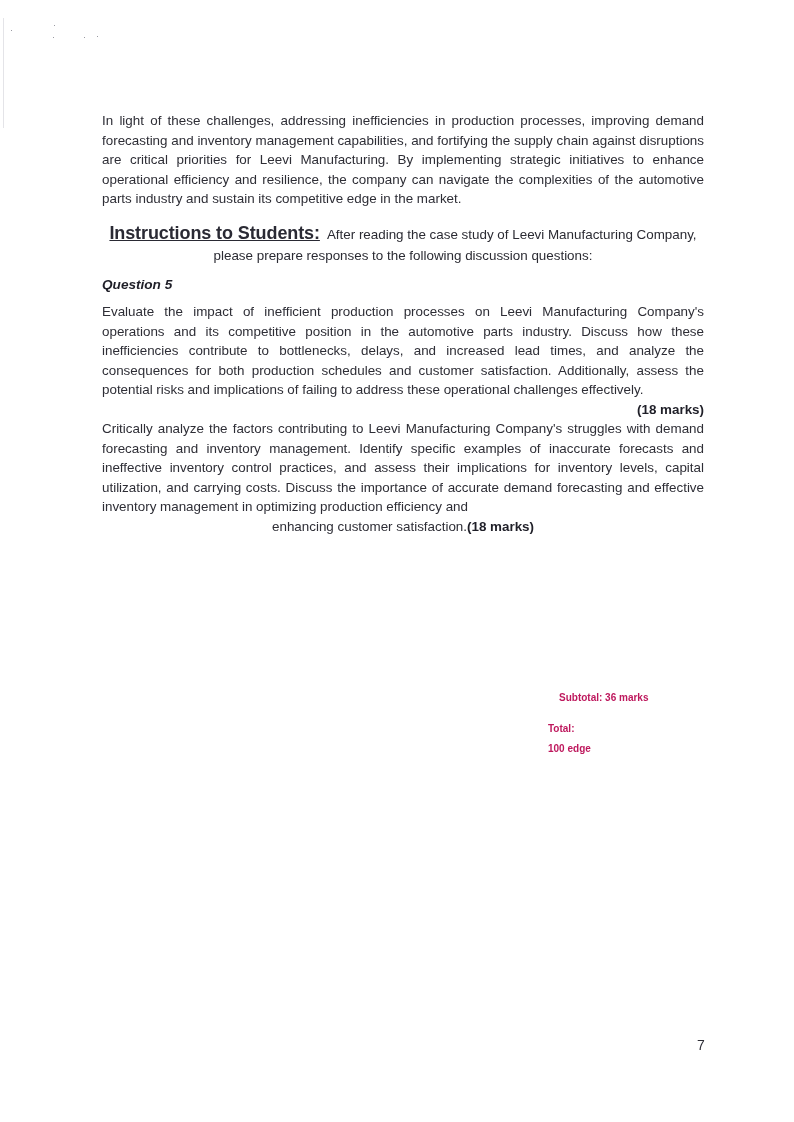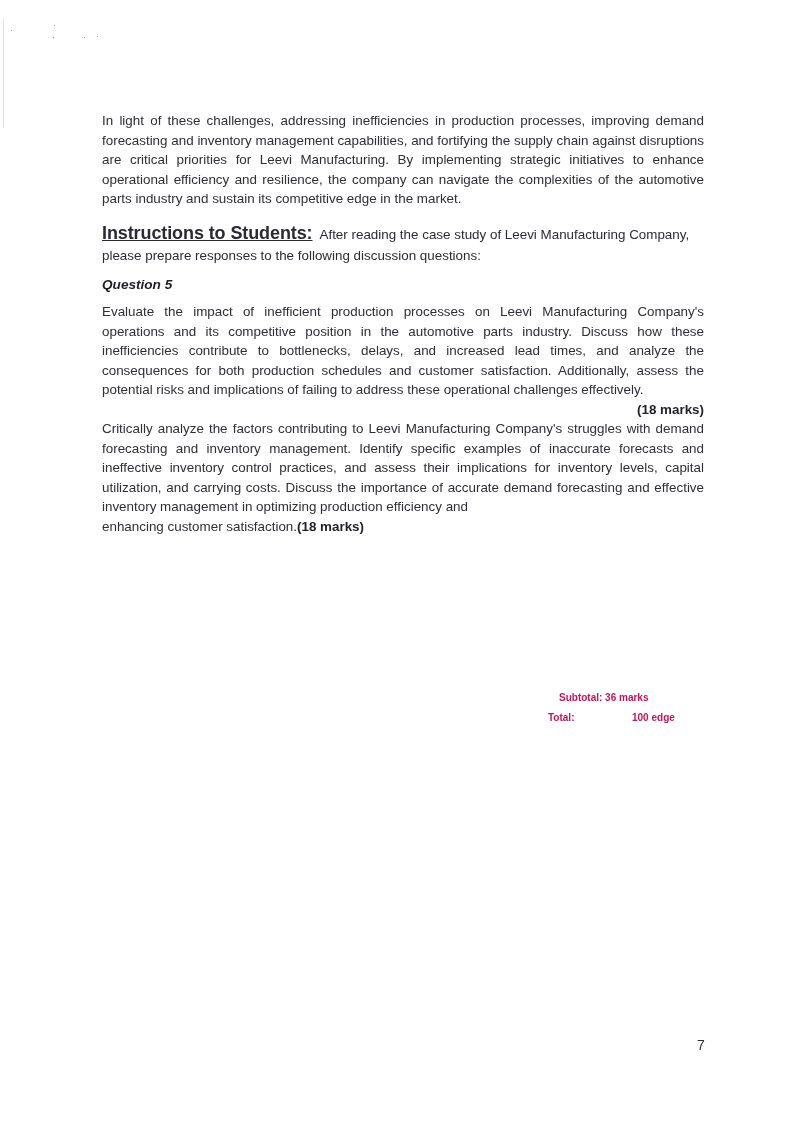--- a/index.html
+++ b/index.html
@@ -40,21 +40,21 @@
       font-size: 13.4px;
       line-height: 19.6px;
       text-align: justify;
       color: #2e2e36;
     }
     .para-gap { margin-top: 16px; }
     .instructions {
       margin-top: 14px;
       font-size: 13.4px;
       line-height: 21px;
-      text-align: left;
+      text-align: center;
     }
     .instructions-heading {
       font-size: 18px;
       font-weight: bold;
       text-decoration: underline;
       color: #2a2a34;
       margin-right: 4px;
       letter-spacing: -0.1px;
     }
     .question-heading {
@@ -67,36 +67,38 @@
     .marks-line {
       text-align: right;
       font-weight: bold;
       font-size: 13.4px;
       line-height: 19px;
       color: #1f1f28;
     }
     .q6-heading { margin-top: 0; margin-bottom: 11px; }
     .last-line {
       display: flex;
-      justify-content: flex-start;
+      justify-content: center;
     }
     .marks-inline { font-weight: bold; color: #1f1f28; }
     .totals {
       position: absolute;
       left: 548px;
       top: 688px;
       width: 160px;
       font-weight: bold;
       font-size: 10px;
       color: #be185d;
     }
     .subtotal-row { padding-left: 11px; line-height: 20px; }
     .total-row {
+      margin-top: 11px;
       display: flex;
       line-height: 20px;
+      flex-direction: column;
     }
     .total-label { width: 84px; }
     .page-number {
       position: absolute;
       left: 697px;
       top: 1037px;
       font-size: 14px;
       color: #2e2e36;
     }
   </style>

